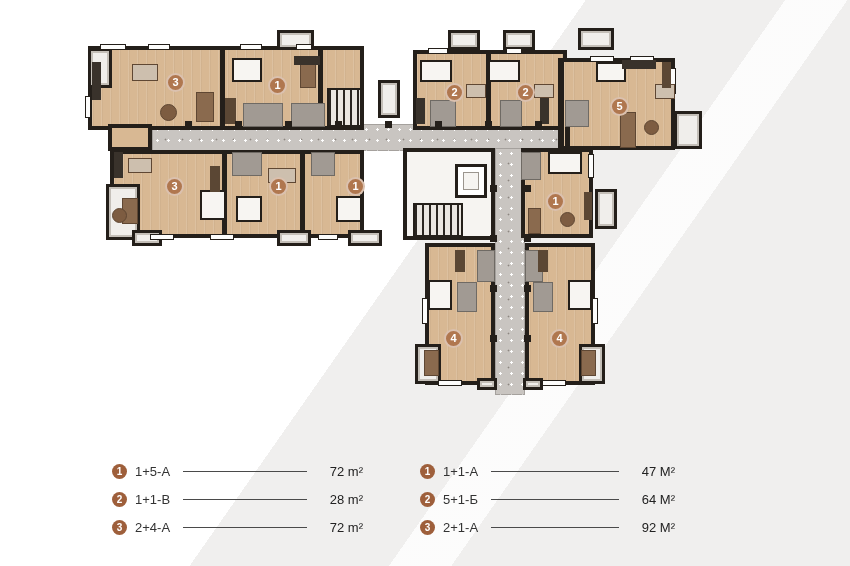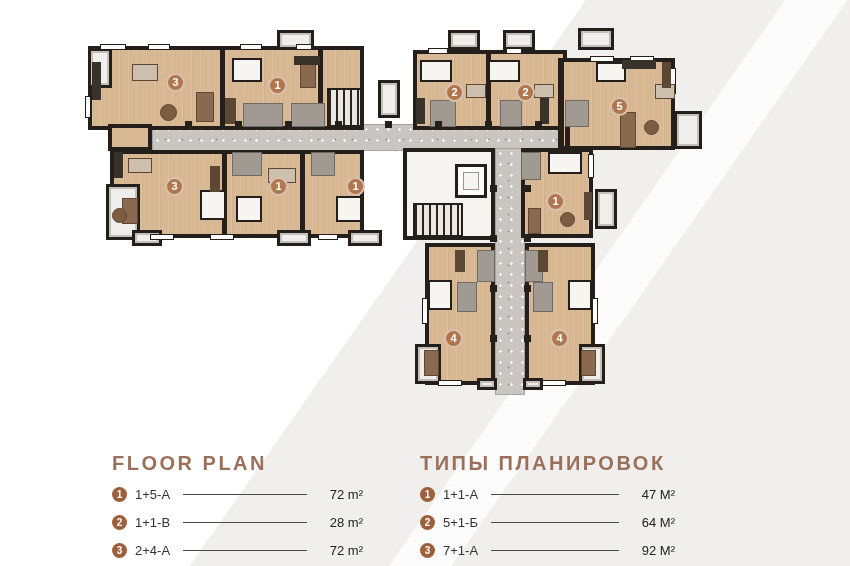--- a/index.html
+++ b/index.html
@@ -194,21 +194,20 @@
       <div class="badge" style="left: 165px; top: 177px;">3</div>
       <div class="badge" style="left: 269px; top: 177px;">1</div>
       <div class="badge" style="left: 346px; top: 177px;">1</div>
       <div class="badge" style="left: 546px; top: 192px;">1</div>
       <div class="badge" style="left: 444px; top: 329px;">4</div>
       <div class="badge" style="left: 550px; top: 329px;">4</div>
     </div>
 
 
   <div class="legend legend-left">
-    <div class="legend-title">FLOOR PLAN</div>
     <div id="legendL">
         <div class="legend-row">
           <span class="l-badge">1</span>
           <span class="l-label">1+5-A</span>
           <span class="l-line"></span>
           <span class="l-area">72 m²</span>
         </div>
         <div class="legend-row">
           <span class="l-badge">2</span>
           <span class="l-label">1+1-B</span>
@@ -218,36 +217,35 @@
         <div class="legend-row">
           <span class="l-badge">3</span>
           <span class="l-label">2+4-A</span>
           <span class="l-line"></span>
           <span class="l-area">72 m²</span>
         </div>
       </div>
   </div>
 
   <div class="legend legend-right">
-    <div class="legend-title">ТИПЫ ПЛАНИРОВОК</div>
     <div id="legendR">
         <div class="legend-row">
           <span class="l-badge">1</span>
           <span class="l-label">1+1-А</span>
           <span class="l-line"></span>
           <span class="l-area">47 М²</span>
         </div>
         <div class="legend-row">
           <span class="l-badge">2</span>
           <span class="l-label">5+1-Б</span>
           <span class="l-line"></span>
           <span class="l-area">64 М²</span>
         </div>
         <div class="legend-row">
           <span class="l-badge">3</span>
-          <span class="l-label">7+1-А</span>
+          <span class="l-label">2+1-А</span>
           <span class="l-line"></span>
           <span class="l-area">92 М²</span>
         </div>
       </div>
   </div>
 
 </div>
 
 </body></html>

